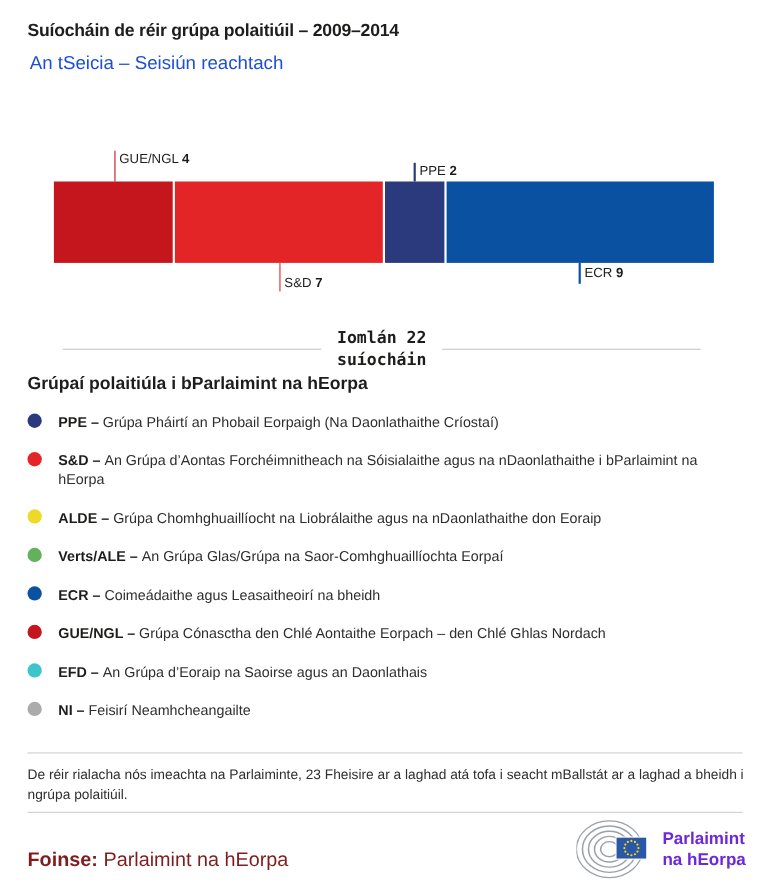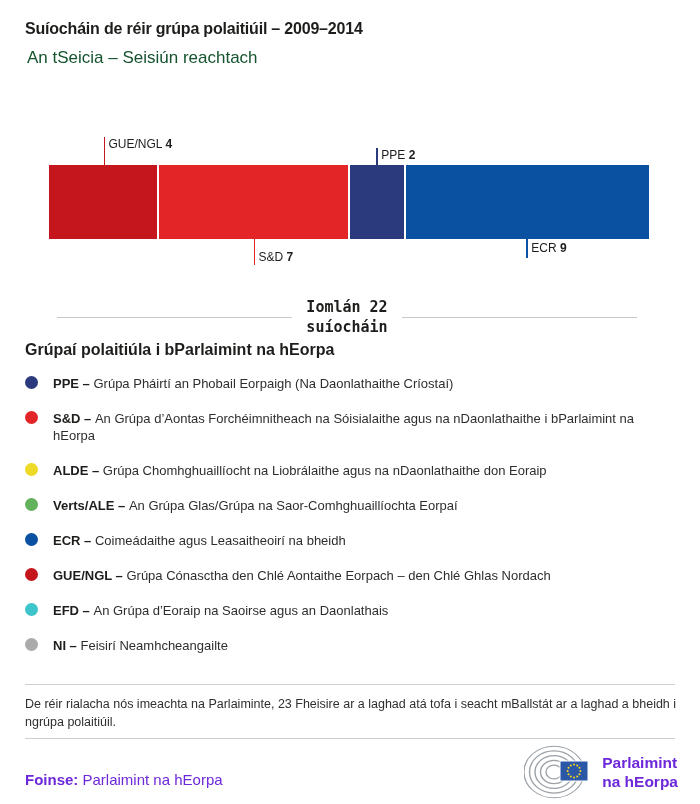--- a/index.html
+++ b/index.html
@@ -11,21 +11,21 @@
     color:#1d1d1b;
     overflow:hidden;
   }
   .title{
     position:absolute;left:25px;top:20px;
     font-size:16px;font-weight:bold;color:#1d1d1b;
     letter-spacing:-0.2px;
   }
   .subtitle{
     position:absolute;left:27px;top:48px;
-    font-size:17px;font-weight:400;color:#14532d;
+    font-size:17px;font-weight:400;color:#1d4ed8;
   }
   .seat-bar{
     position:absolute;left:49px;top:165px;
     width:600px;height:74px;
     display:flex;gap:2px;background:#fff;
   }
   .seat-bar .seg{height:100%;}
   .callout{position:absolute;width:1px;}
   .callout .tick{position:absolute;left:0;top:0;width:1.5px;height:100%;}
   .callout .lbl{
@@ -60,21 +60,21 @@
   .legend-text{font-size:13px;line-height:17px;color:#2e2e2e;}
   .legend-text b{color:#1d1d1b;}
   .rule-top{position:absolute;left:25px;top:684px;width:650px;border-top:1px solid #cfcfcf;}
   .rule-bottom{position:absolute;left:25px;top:738px;width:650px;border-top:1px solid #cfcfcf;}
   .footnote{
     position:absolute;left:25px;top:695px;width:655px;
     font-size:12.5px;line-height:18px;color:#2f2f2f;
   }
   .source-line{
     position:absolute;left:25px;top:771px;
-    font-size:15px;color:#6d28d9;
+    font-size:18px;color:#7f1d1d;
   }
   .source-line b{font-weight:bold;}
   .ep-logo{
     position:absolute;right:22px;top:743px;
     display:flex;align-items:center;
   }
   .ep-logo-text{
     font-size:15.5px;font-weight:bold;line-height:19px;
     color:#6d28d9;margin-left:6px;
   }

